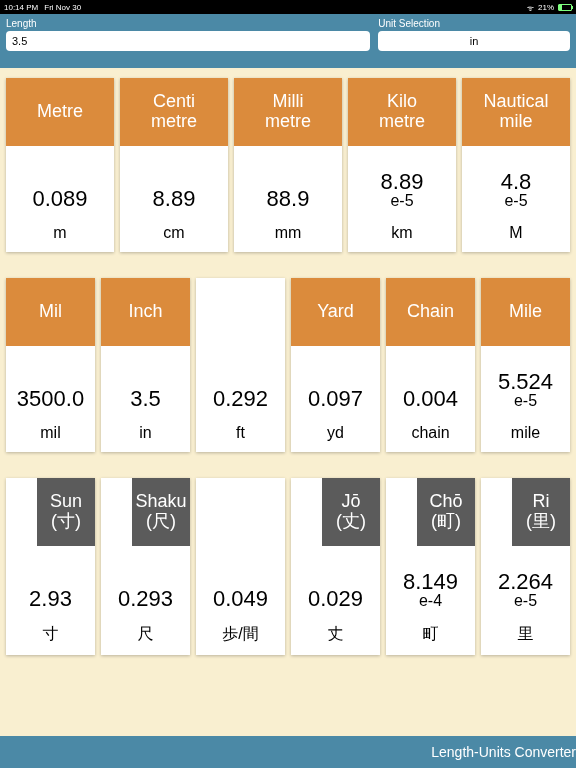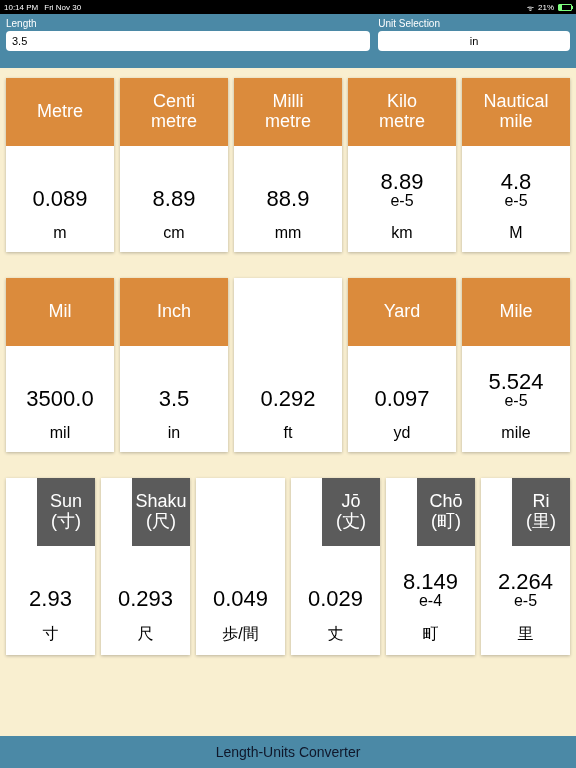--- a/index.html
+++ b/index.html
@@ -93,22 +93,22 @@
     min-height: 70px;
   }
   .card-value .exp { font-size: 16px; }
   .card-unit {
     text-align: center;
     font-size: 16px;
     padding: 8px 0 10px 0;
   }
   .footer {
     background: #4b89a6;
-    color: #0f172a;
-    text-align: center;
+    color: #ffffff;
+    text-align: right;
     font-size: 14px;
     padding: 8px 0;
   }
   .battery {
     display: inline-block;
     width: 14px; height: 7px;
     border: 1px solid #7fff7f;
     border-radius: 1px;
     position: relative;
   }
@@ -212,20 +212,27 @@
         <div class="card-unit">ft</div>
       </div>
       <div class="card">
         <div class="card-header orange">Yard</div>
         <div class="card-value">
           <div>0.097</div>
         </div>
         <div class="card-unit">yd</div>
       </div>
       <div class="card">
+        <div class="card-header orange">Chain</div>
+        <div class="card-value">
+          <div>0.004</div>
+        </div>
+        <div class="card-unit">chain</div>
+      </div>
+      <div class="card">
         <div class="card-header orange">Mile</div>
         <div class="card-value">
           <div>5.524</div>
           <div class="exp">e-5</div>
         </div>
         <div class="card-unit">mile</div>
       </div>
     </div>
     <div class="row">
       <div class="card">

